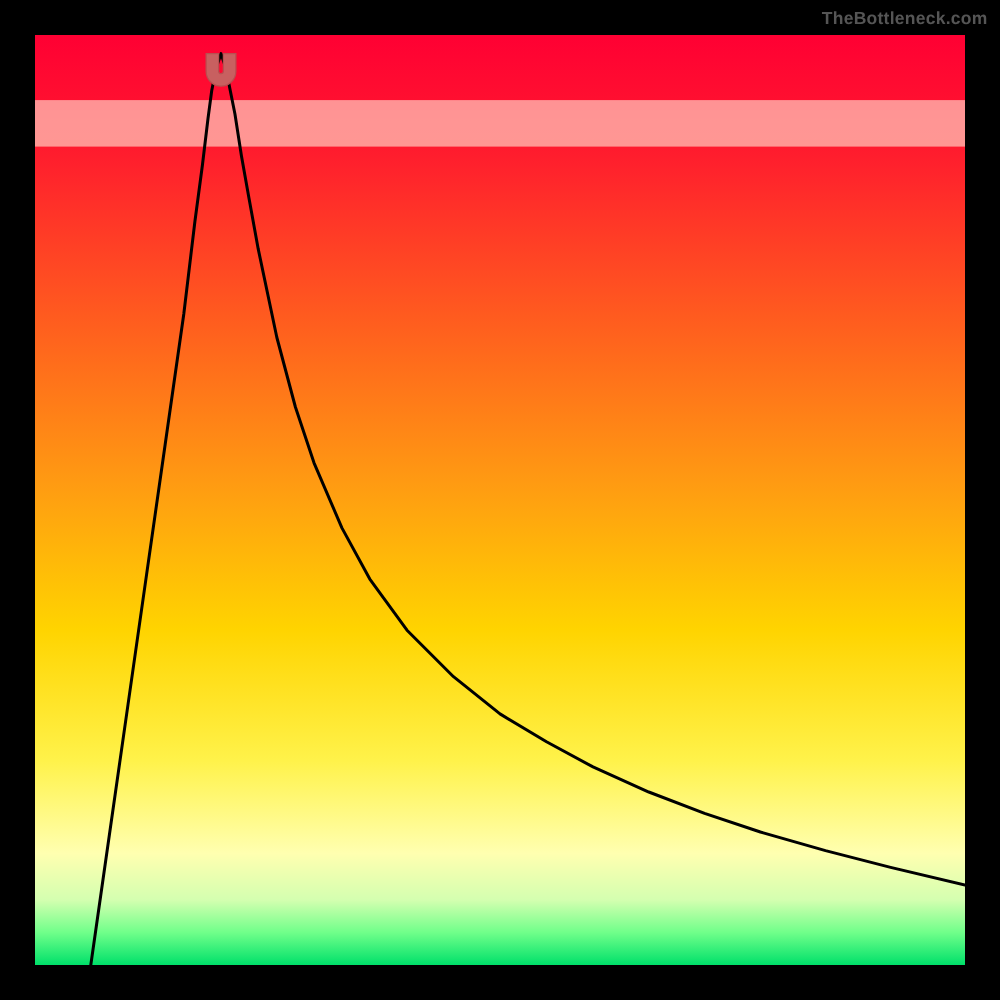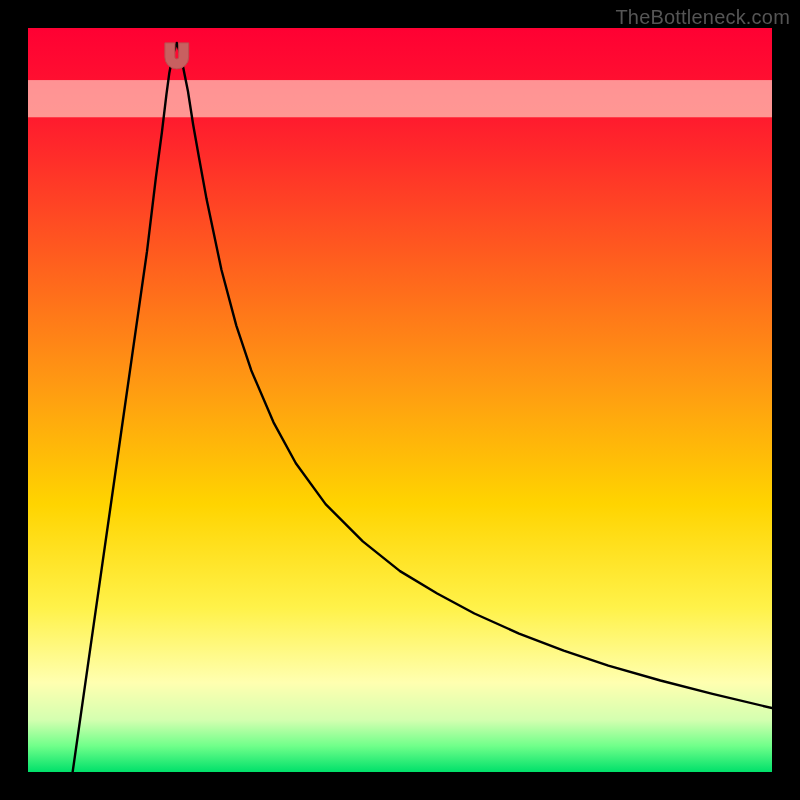--- a/index.html
+++ b/index.html
@@ -24,22 +24,22 @@
     left: 28px;
     top: 28px;
     width: 744px;
     height: 744px;
     overflow: hidden;
   }
   .watermark {
     position: absolute;
     top: 6px;
     right: 10px;
-    font-size: 20px;
-    font-weight: 400;
+    font-size: 14px;
+    font-weight: 700;
     color: #555;
     letter-spacing: 0.2px;
     user-select: none;
   }
   svg { display: block; }
 </style>
 </head>
 <body>
 
 <div class="frame">

